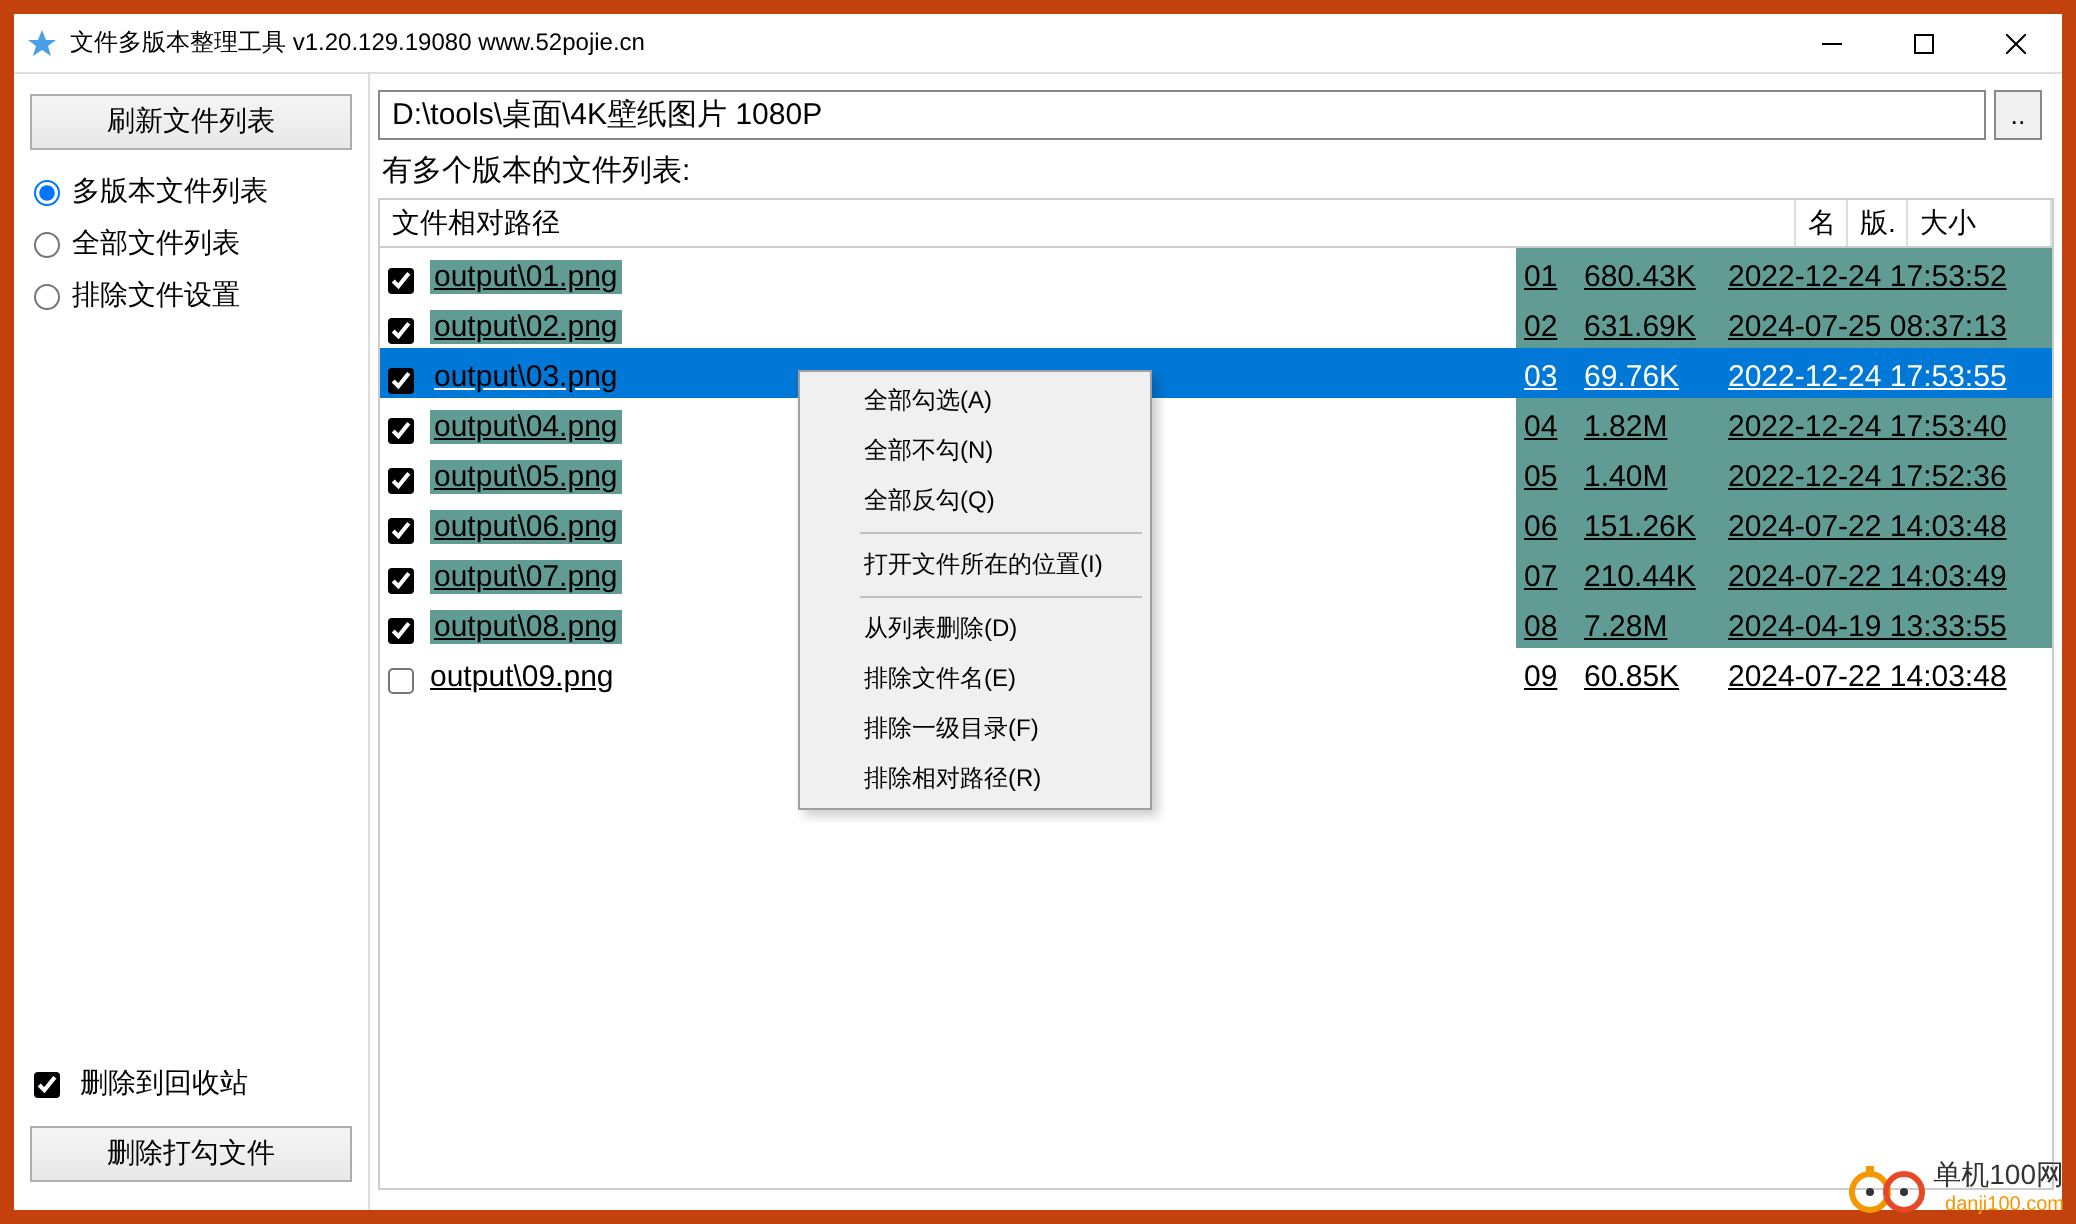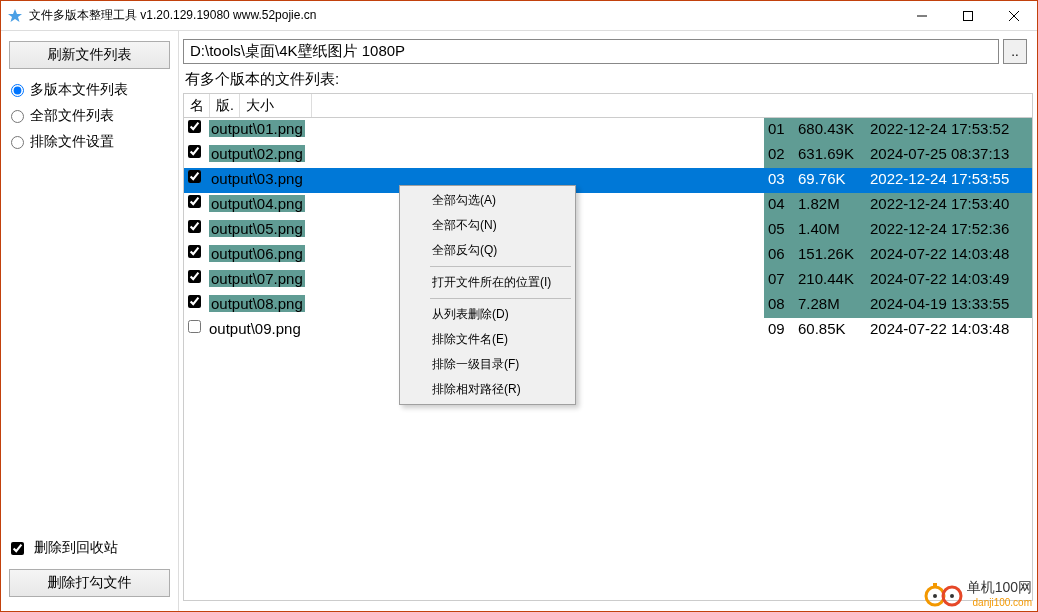--- a/index.html
+++ b/index.html
@@ -8,21 +8,21 @@
       font-size: 14px;
       background: #fff;
       width: 1038px;
       height: 612px;
       overflow: hidden;
       position: relative;
     }
     .window {
       width: 100%;
       height: 100%;
-      border: 1px solid #c2410c;
+      border: 7px solid #c2410c;
       display: flex;
       flex-direction: column;
     }
     .titlebar {
       height: 30px;
       background: #fff;
       display: flex;
       align-items: center;
       padding: 0 0 0 6px;
       border-bottom: 1px solid #ddd;
@@ -162,25 +162,26 @@
       overflow-y: auto;
     }
     .row {
       display: flex;
       height: 25px;
       align-items: stretch;
     }
     .row .cell {
       padding: 2px 4px;
       display: flex;
-      align-items: flex-start;
+      align-items: flex-end;
       font-size: 15px;
       overflow: hidden;
       white-space: nowrap;
       border-right: 1px solid transparent;
+      text-decoration: underline;
     }
     .cell-path { flex: 1; gap: 4px; padding-left: 6px;}
     .cell-name { width: 26px; }
     .cell-ver { width: 30px; }
     .cell-size { width: 72px; }
     .cell-date { width: 166px; }
     .row.hl .cell-ver,
     .row.hl .cell-size,
     .row.hl .cell-date,
     .row.hl .cell-path .txt {
@@ -291,20 +292,21 @@
     </div>
 
     <div class="main">
       <div class="path-row">
         <input class="path-input" value="D:\tools\桌面\4K壁纸图片 1080P" style="">
         <button class="browse-btn">..</button>
       </div>
       <div class="list-header">有多个版本的文件列表:</div>
       <div class="table-wrap">
         <div class="table-head">
+          <div class="col col-path">文件相对路径</div>
           <div class="col col-name">名</div>
           <div class="col col-ver">版.</div>
           <div class="col col-size">大小</div>
         </div>
         <div class="rows" id="rows">
             <div class="row hl">
               <div class="cell cell-path">
                 <input type="checkbox" class="checkbox" checked="" style="">
                 <span class="txt">output\01.png</span>
               </div>

